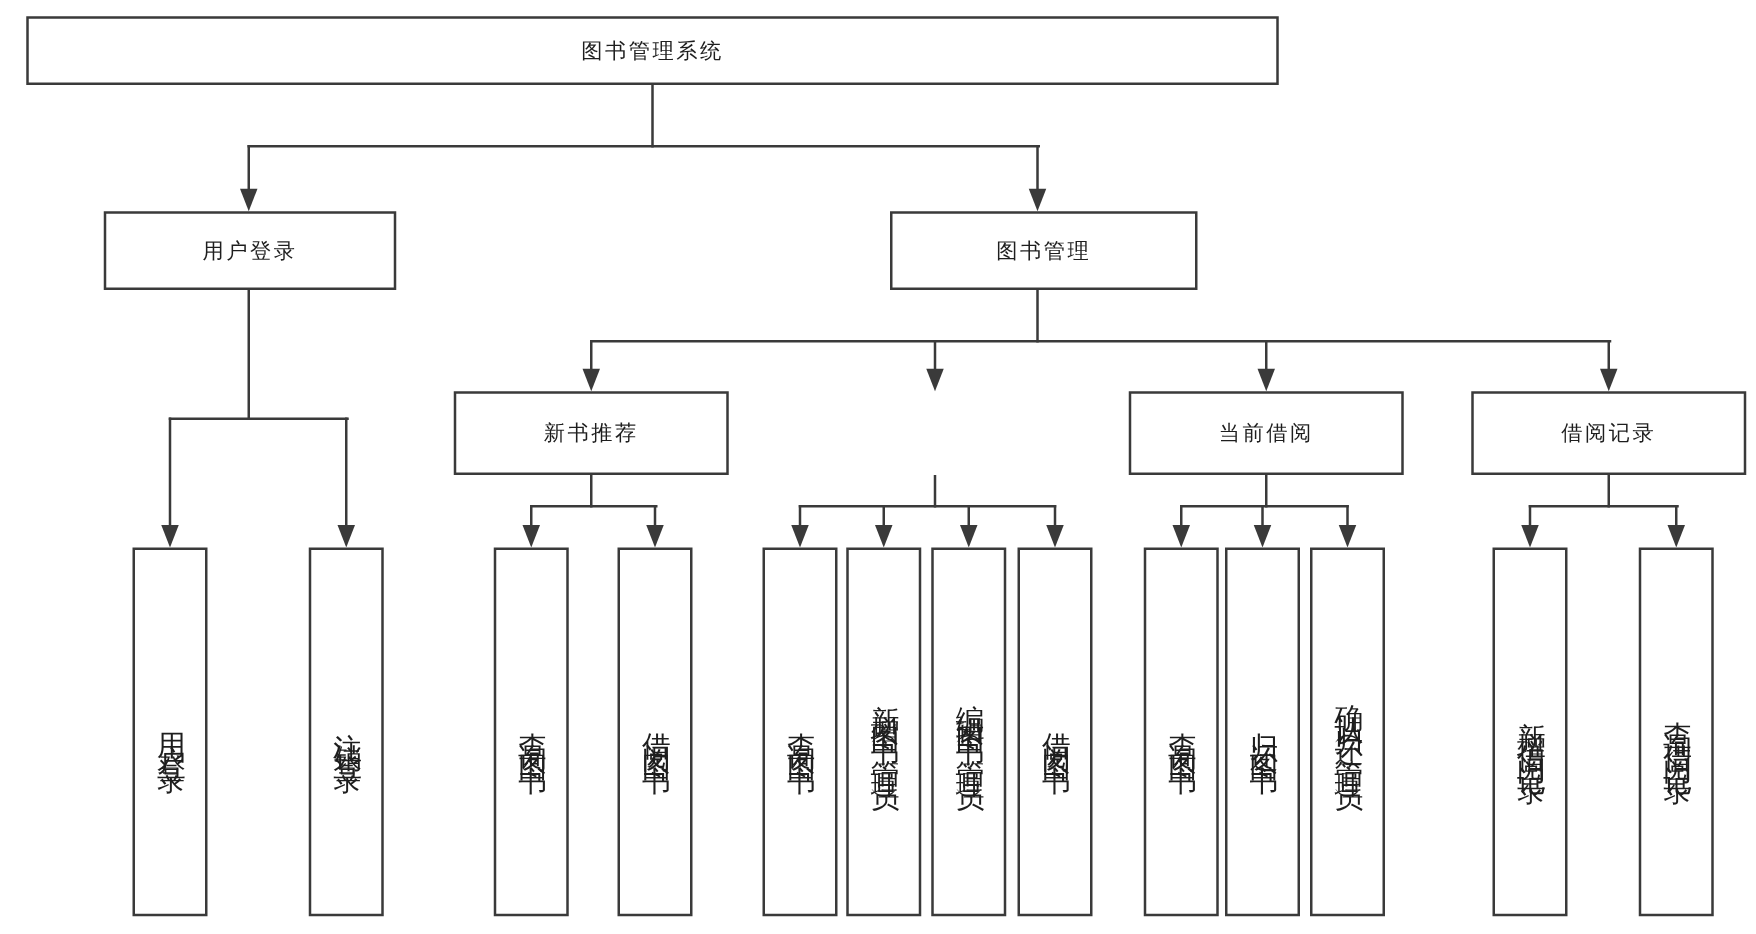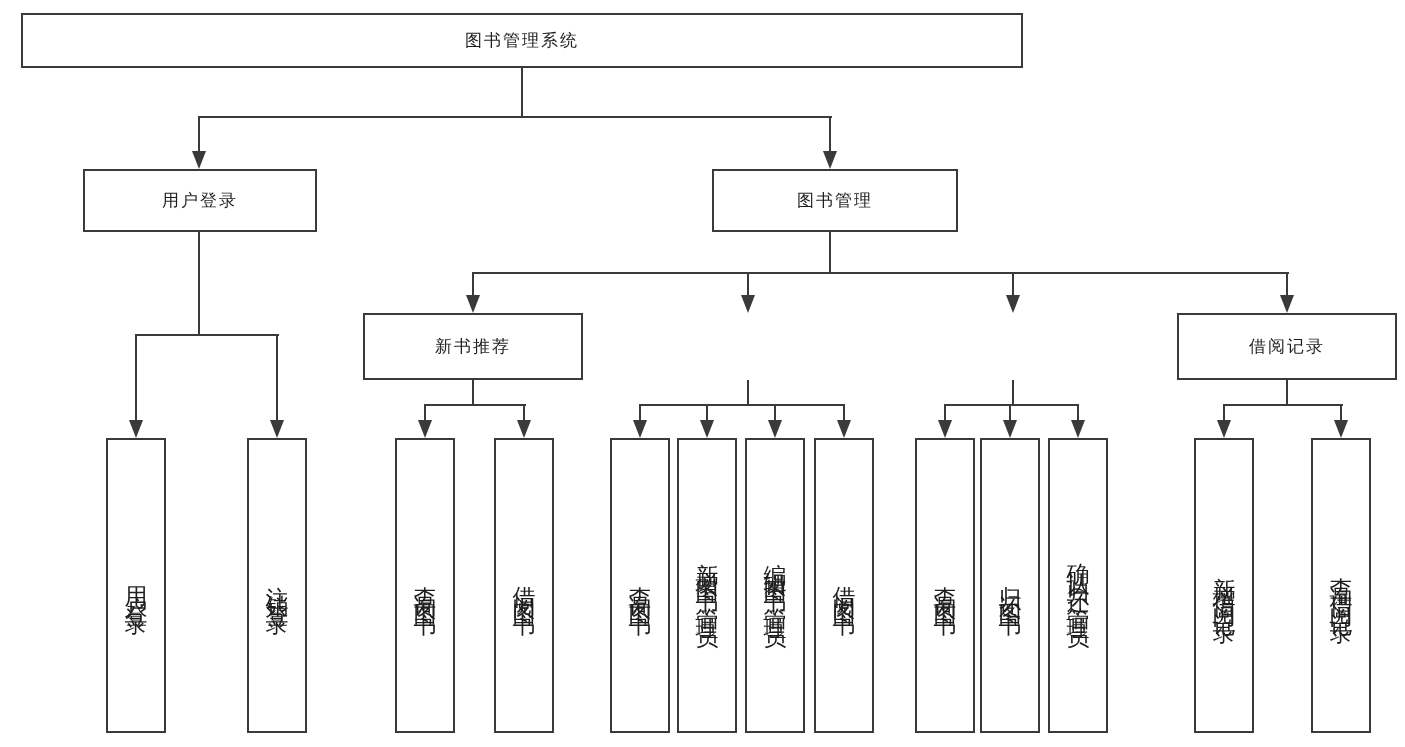--- a/index.html
+++ b/index.html
@@ -68,20 +68,23 @@
   <div class="tri" style="left:466px;top:295px"></div>
   <div class="vl" style="left:747px;top:272px;height:25px"></div>
   <div class="tri" style="left:741px;top:295px"></div>
   <div class="vl" style="left:1012px;top:272px;height:25px"></div>
   <div class="tri" style="left:1006px;top:295px"></div>
   <div class="vl" style="left:1286px;top:272px;height:25px"></div>
   <div class="tri" style="left:1280px;top:295px"></div>
 
   <div class="box" style="left:363px;top:313px;width:220px;height:67px">
     <span class="label">新书推荐</span>
+  </div>
+  <div class="box" style="left:903px;top:313px;width:220px;height:67px">
+    <span class="label">当前借阅</span>
   </div>
   <div class="box" style="left:1177px;top:313px;width:220px;height:67px">
     <span class="label">借阅记录</span>
   </div>
 
   <div class="vl" style="left:472px;top:380px;height:26px"></div>
   <div class="hl" style="left:424px;top:404px;width:102px"></div>
   <div class="vl" style="left:424px;top:404px;height:18px"></div>
   <div class="tri" style="left:418px;top:420px"></div>
   <div class="vl" style="left:523px;top:404px;height:18px"></div>

